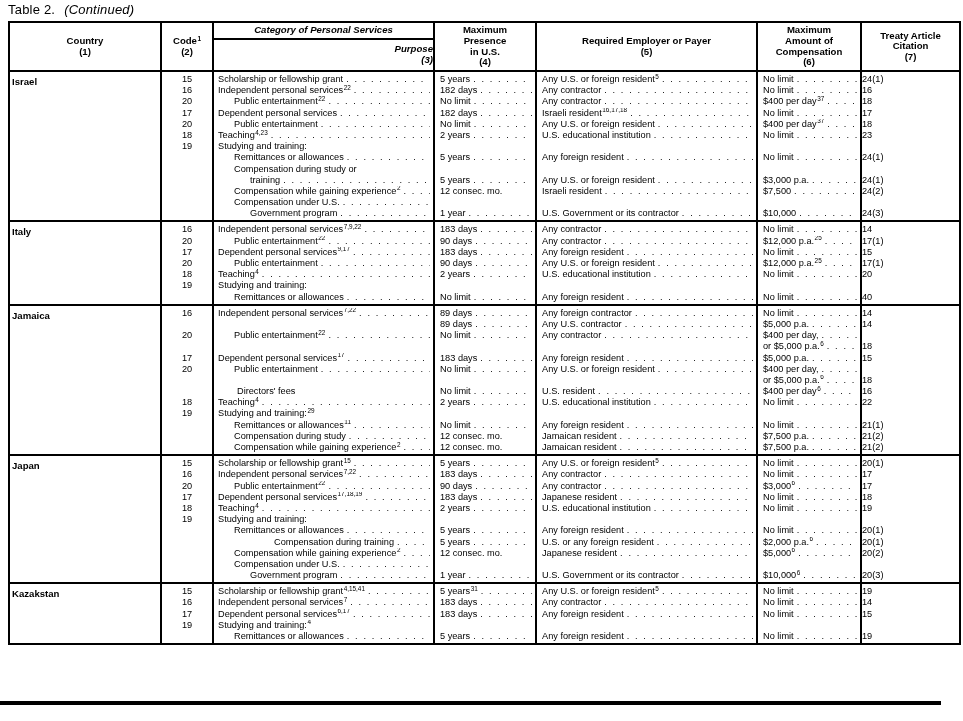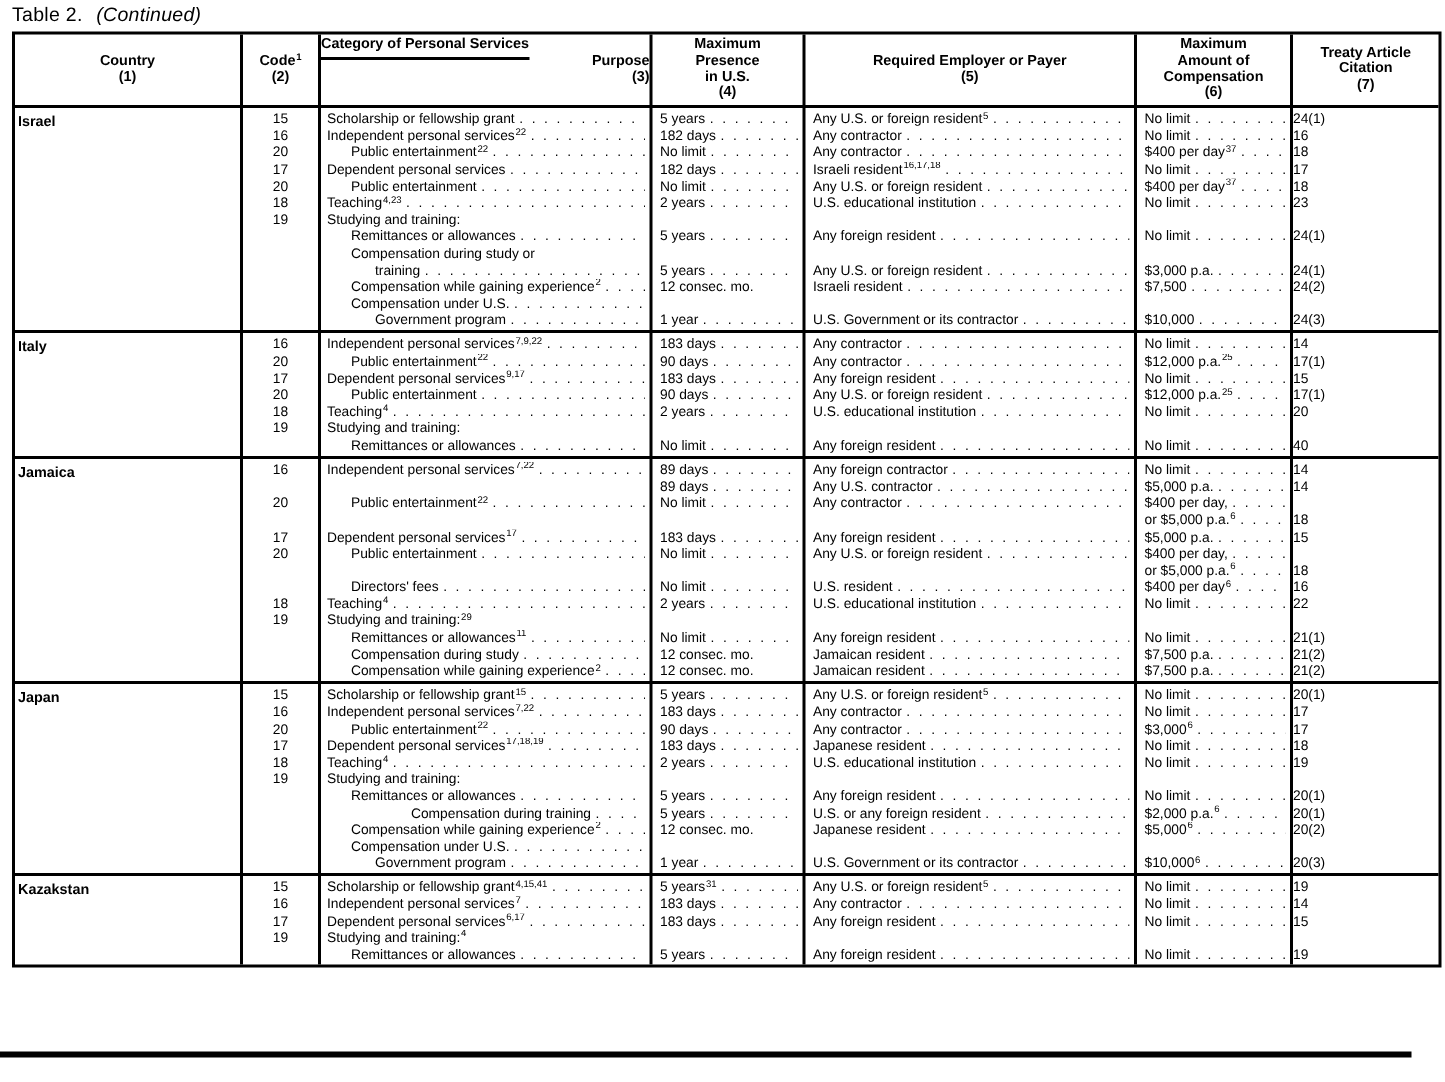--- a/index.html
+++ b/index.html
@@ -17,21 +17,21 @@
   .col{box-sizing:border-box;}
   .col + .col{border-left:2px solid #000;}
   
   .hdr{height:47px;}
   .hcell{display:flex;flex-direction:column;justify-content:center;align-items:center;
     font-weight:bold;font-size:9.6px;line-height:10.6px;text-align:center;}
   .hcat{font-weight:bold;font-size:9.6px;line-height:14px;height:15px;text-align:center;
     border-bottom:2px solid #000;}
   .hpur{display:flex;flex-direction:column;justify-content:center;align-items:flex-end;
     font-weight:bold;font-size:9.6px;line-height:10.6px;flex:1;}
-  .hcol3{display:flex;flex-direction:row;}
+  .hcol3{display:flex;flex-direction:column;font-style:italic;}
   
   .section{border-top:2px solid #000;}
   .cell{padding-top:2px;padding-bottom:1px;}
   .line{height:11.2px;line-height:11.2px;font-size:9.2px;white-space:nowrap;
     display:flex;align-items:baseline;overflow:hidden;}
   .country-name{font-weight:bold;font-size:9.6px;padding:2px 0 0 2px;}
   .code-line{justify-content:center;}
   .cite-line{padding-left:0;}
   .pad5{padding-left:5px;}
   .sup{font-size:6.4px;line-height:0;position:relative;top:-3.4px;margin-left:.5px;}
@@ -560,21 +560,21 @@
           <div class="line purpose-line" style="padding-left: 4px;">
             <span>Dependent personal services</span>
             <span class="sup">17</span>
             <span class="lead"></span>
           </div>
           <div class="line purpose-line" style="padding-left: 20px;">
             <span>Public entertainment</span>
             <span class="lead"></span>
           </div>
           <div class="line purpose-line"></div>
-          <div class="line purpose-line" style="padding-left: 20px;">
+          <div class="line purpose-line" style="padding-left: 20px; flex-direction: column;">
             <span>Directors' fees</span>
             <span class="lead"></span>
           </div>
           <div class="line purpose-line" style="padding-left: 4px;">
             <span>Teaching</span>
             <span class="sup">4</span>
             <span class="lead"></span>
           </div>
           <div class="line purpose-line" style="padding-left: 4px;">
             <span>Studying and training:</span>

